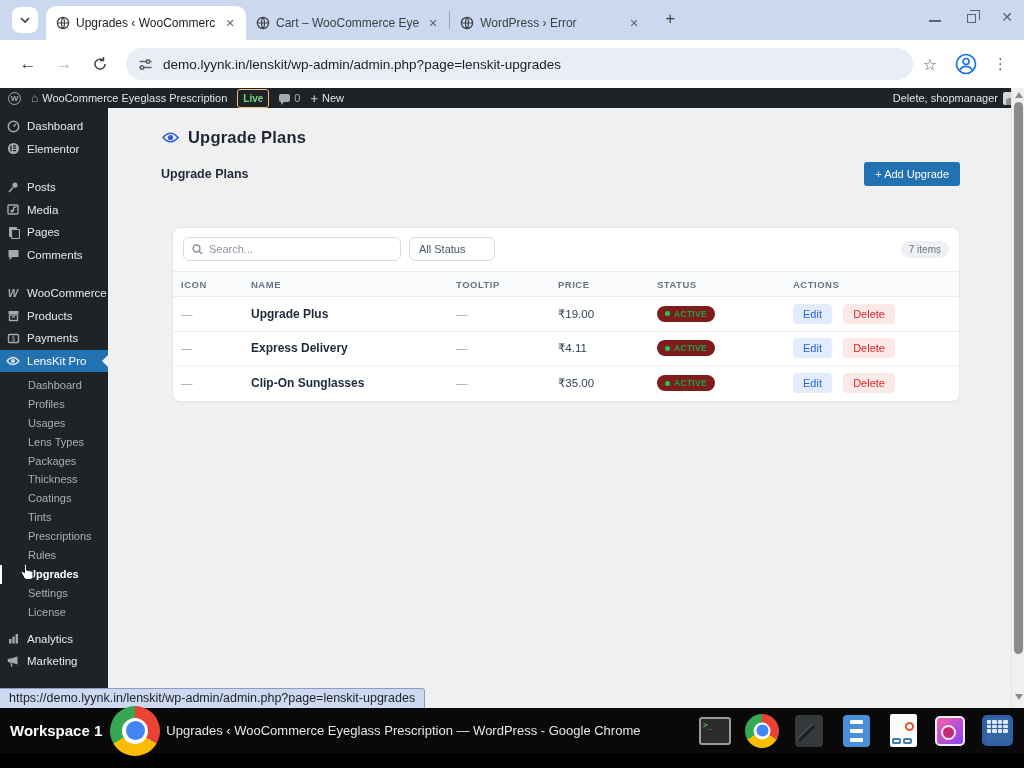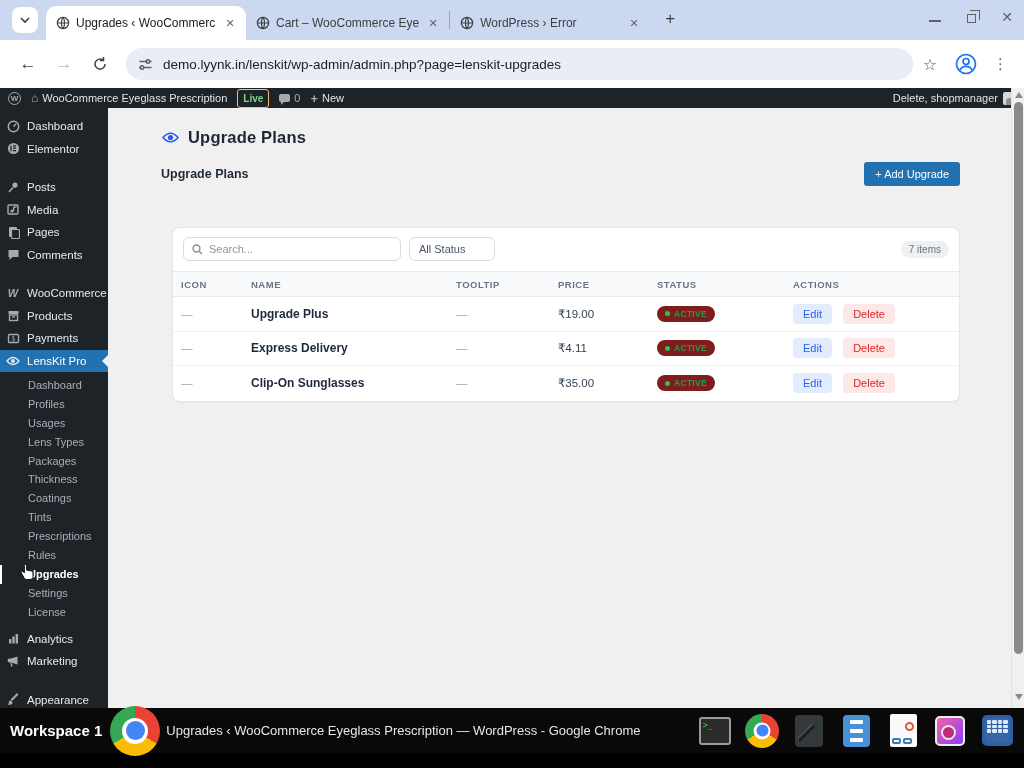--- a/index.html
+++ b/index.html
@@ -509,20 +509,21 @@
         </div>
       </div>
     </div>
 
     <div class="scrollbar">
       <span class="arr-up"></span>
       <span class="thumb"></span>
       <span class="arr-dn"></span>
     </div>
 
+    <div class="statusbar">https://demo.lyynk.in/lenskit/wp-admin/admin.php?page=lenskit-upgrades</div>
   </div>
 
   <div class="taskbar">
     <span class="ws-label">Workspace 1</span>
     <span class="chrome-logo" style="width:50px;height:50px;">
       <span class="cw" style="width:26px;height:26px;">
           <span class="cb" style="width:19px;height:19px;"></span>
         </span>
     </span>
     <span class="task-title">Upgrades ‹ WooCommerce Eyeglass Prescription — WordPress - Google Chrome</span>

